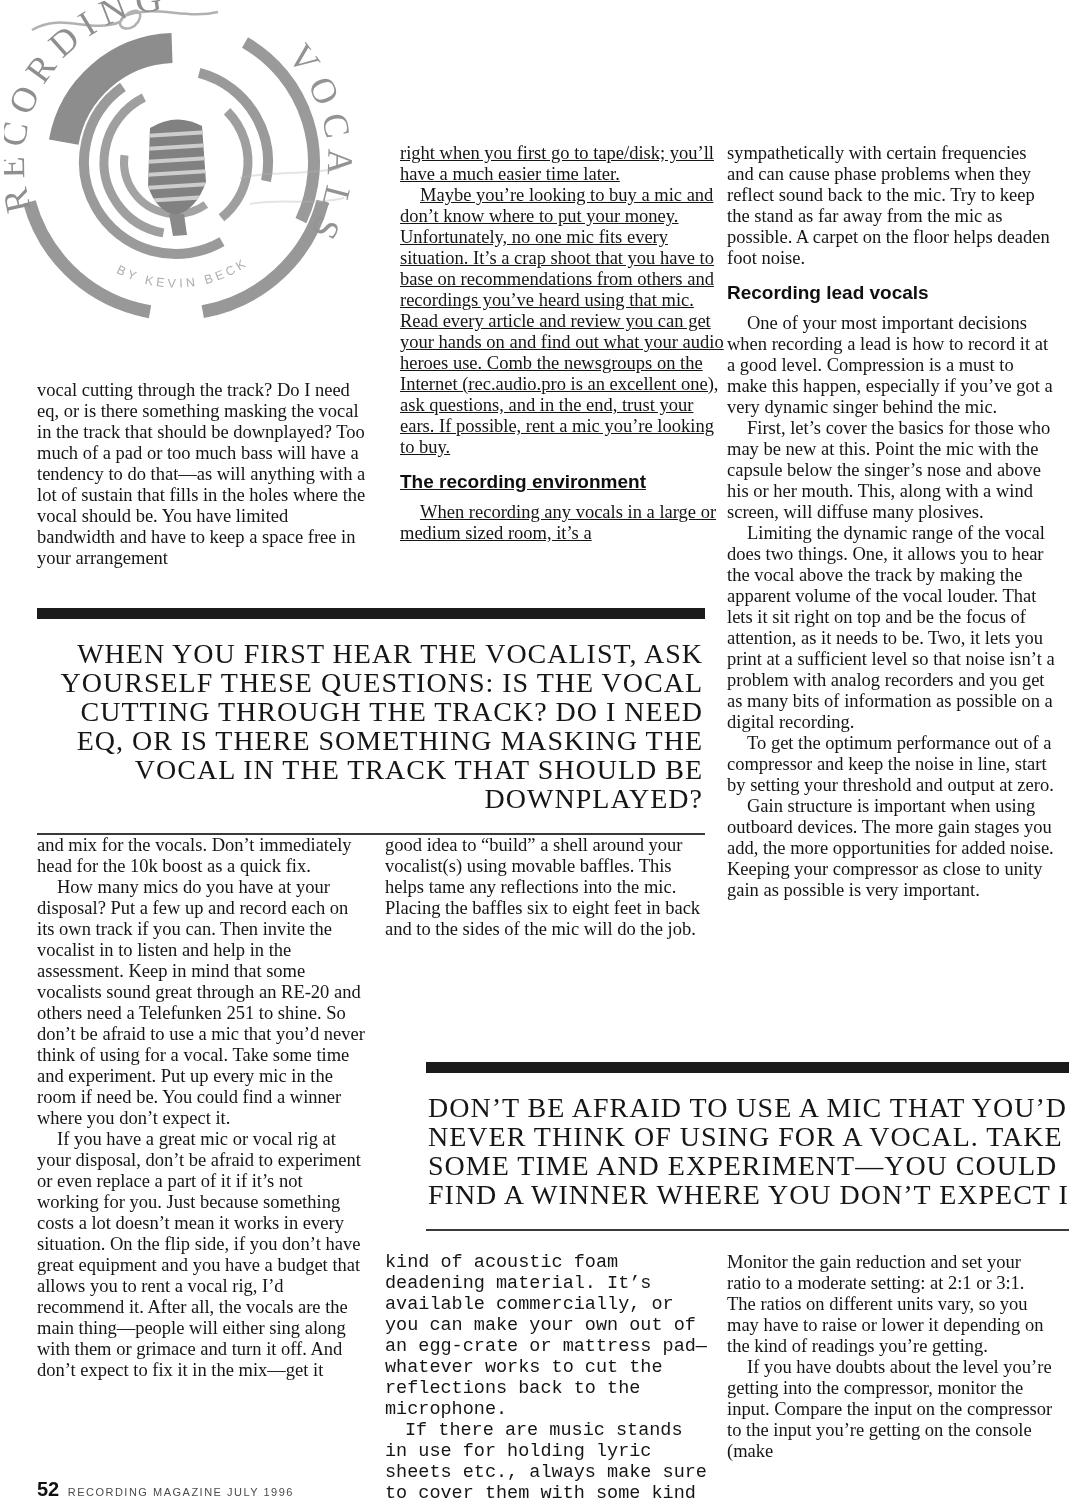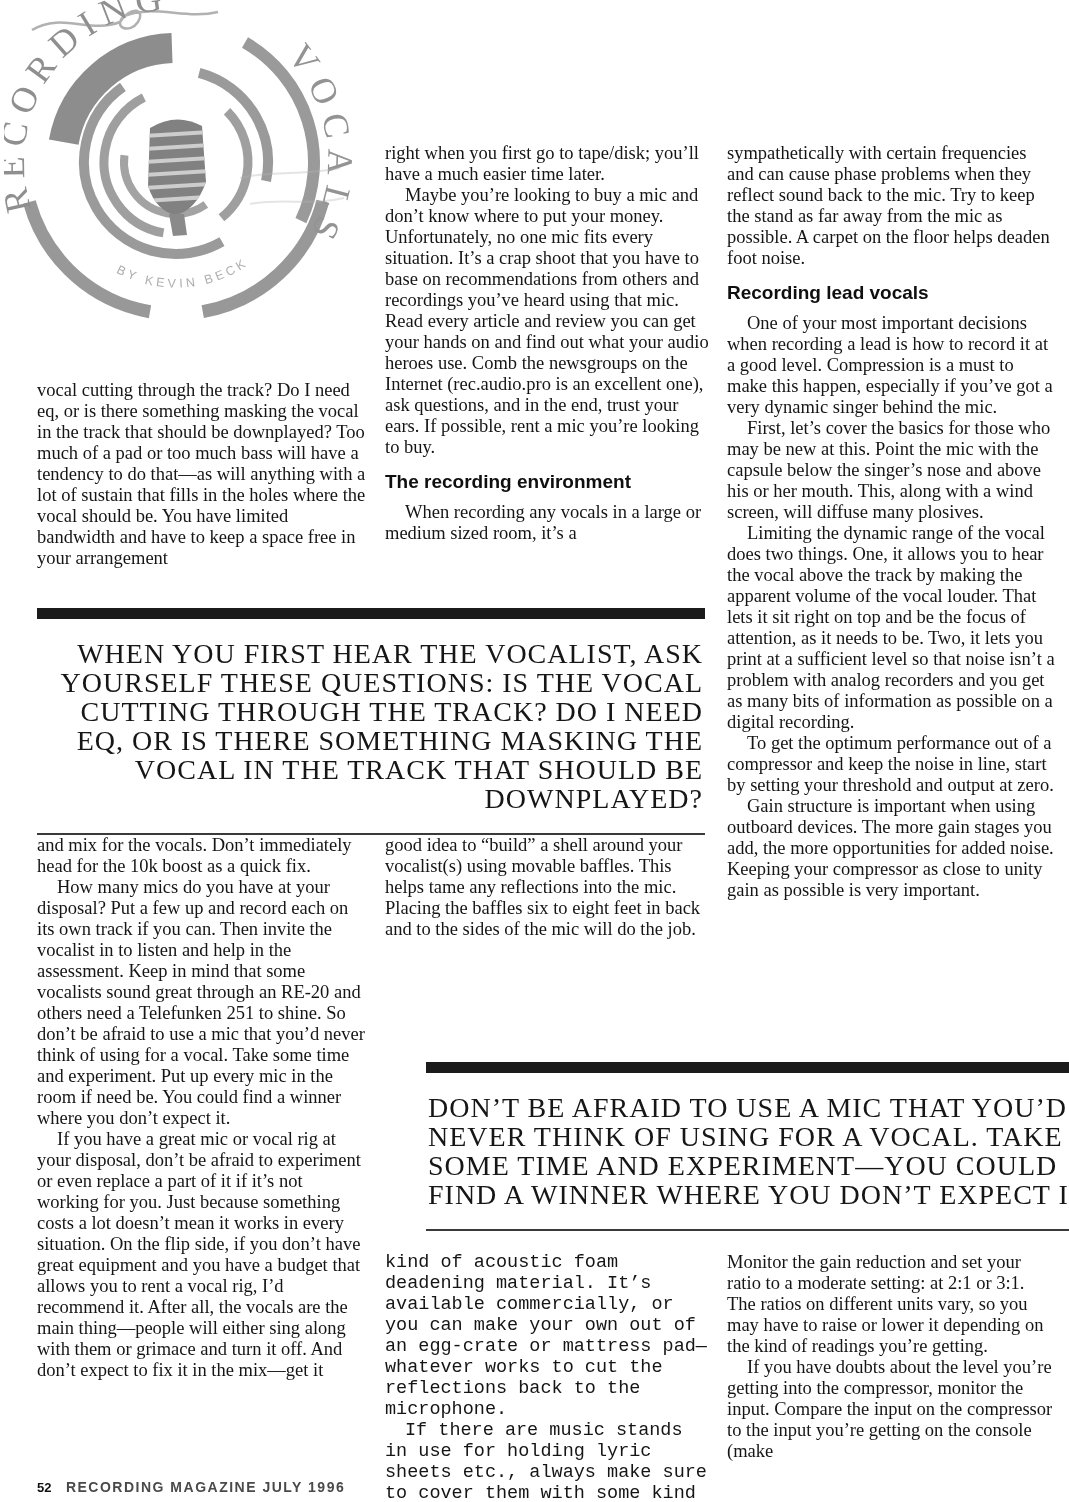--- a/index.html
+++ b/index.html
@@ -10,42 +10,42 @@
   }
   
   .col{position:absolute;font-size:18.5px;line-height:21px;text-align:left;}
   .col p{margin:0;}
   .col p.indent{text-indent:20px;}
   .subhead{
     font-family:"Liberation Sans", sans-serif;font-weight:bold;
     font-size:19px;line-height:22px;margin:13px 0 9px 0;color:#0f0f0f;
   }
   .c1t{left:37px;top:380px;width:330px;}
-  .c2t{left:385px;top:143px;width:328px;}
+  .c2t{left:400px;top:143px;width:328px;text-decoration:underline;}
   .c3t{left:727px;top:143px;width:328px;}
   .c1b{left:37px;top:835px;width:330px;}
   .c2m{left:385px;top:835px;width:328px;}
   .c2b{left:385px;top:1252px;width:330px;font-family:Liberation Mono, monospace;}
   .c3b{left:727px;top:1252px;width:330px;}
   
   .pullquote{position:absolute;}
   .pq1{left:37px;top:608px;width:668px;}
   .pq2{left:378px;top:1062px;width:688px;margin-left:48px;}
   .pq-bar{height:11px;background:#1b1b1b;}
   .pq-text{
     font-family:"Liberation Serif", serif;font-size:28px;line-height:29px;
     letter-spacing:1px;color:#161616;padding:20px 2px 20px 2px;
   }
   .pq-right{text-align:right;}
   .pq-left{text-align:left;}
   .pq-rule{border-top:2px solid #3a3a3a;}
   
   .footer{position:absolute;left:37px;top:1478px;font-family:"Liberation Sans", sans-serif;}
-  .footer .num{font-weight:bold;font-size:13px;color:#111;}
-  .footer .mag{font-size:14px;letter-spacing:1.5px;color:#4a4a4a;margin-left:10px;font-weight:bold;}
+  .footer .num{font-weight:bold;font-size:20px;color:#111;}
+  .footer .mag{font-size:11px;letter-spacing:1.5px;color:#4a4a4a;margin-left:4px;}
   
   .stamp{position:absolute;left:4px;top:0px;}
 </style>
 </head>
 <body>
 
 <div class="page">
 
   <svg class="stamp" width="348" height="348" viewBox="0 0 348 348">
     <defs>

